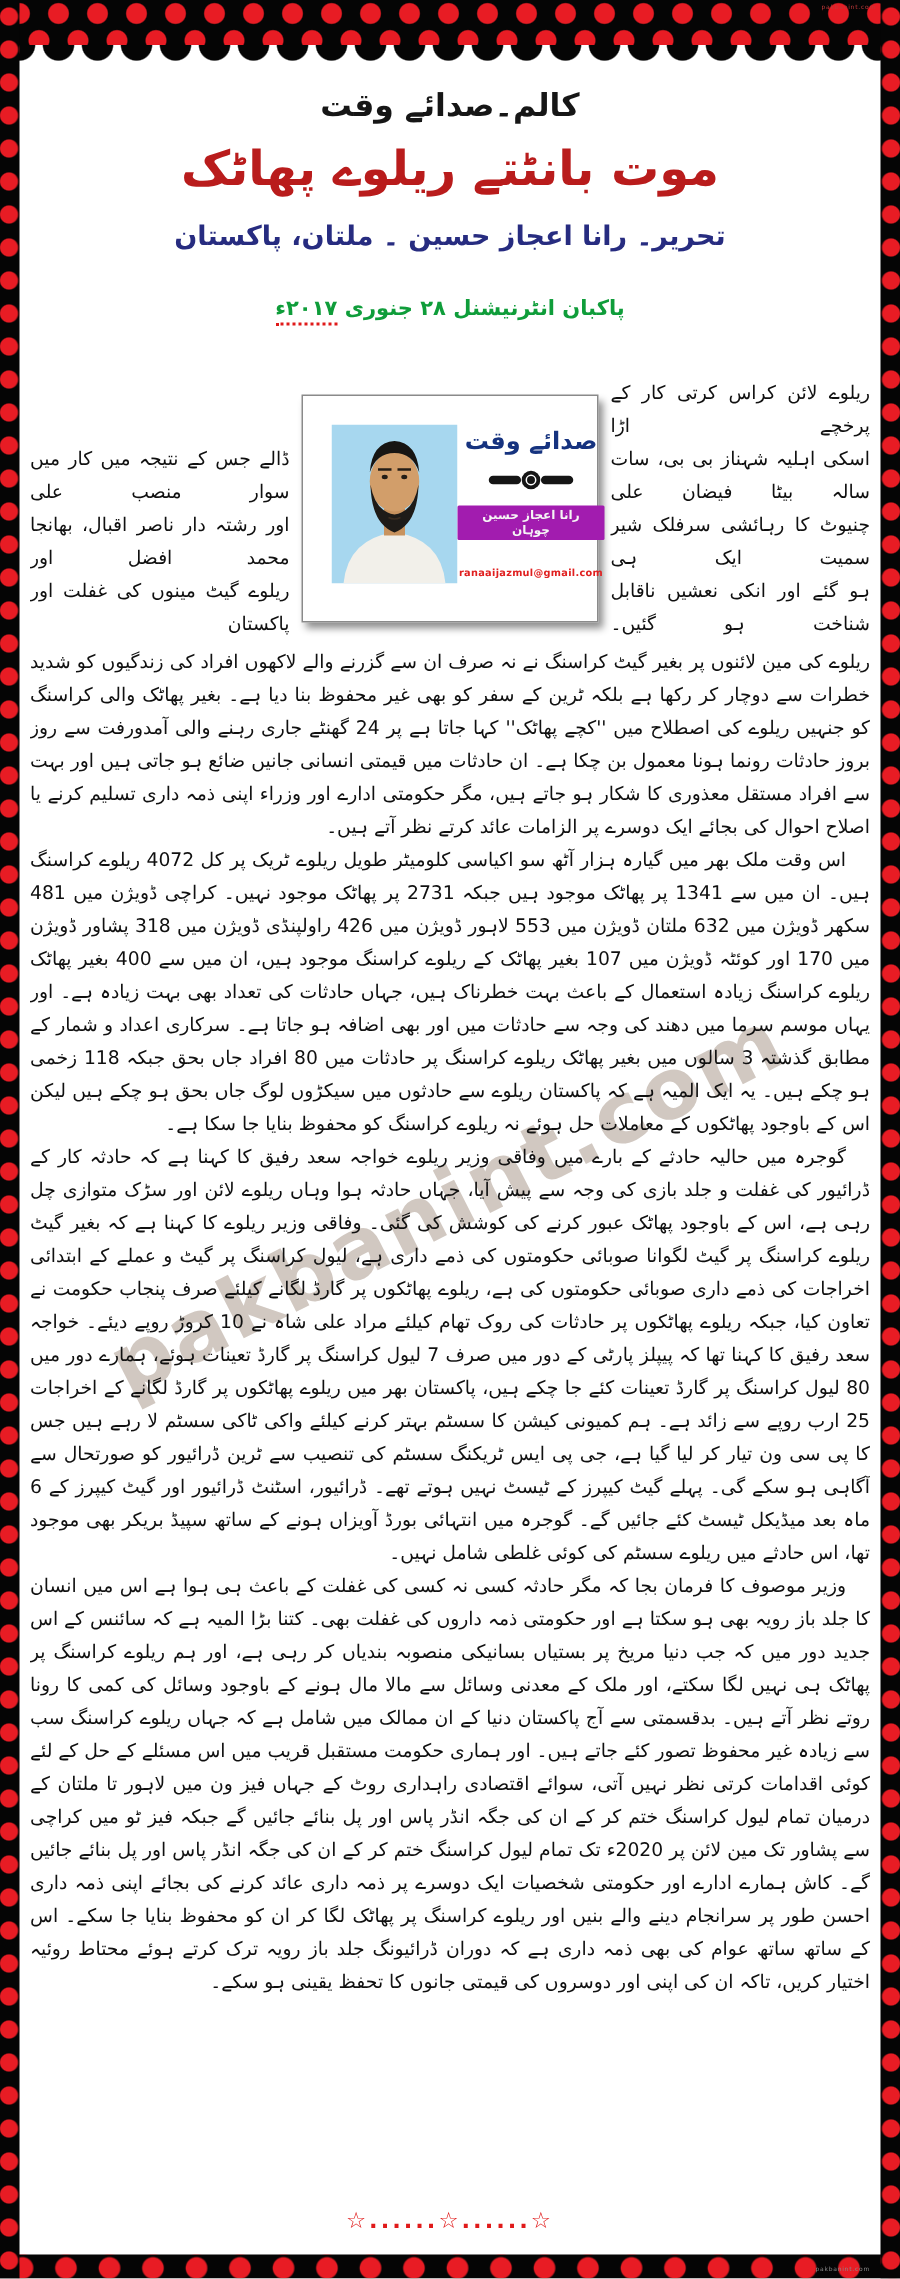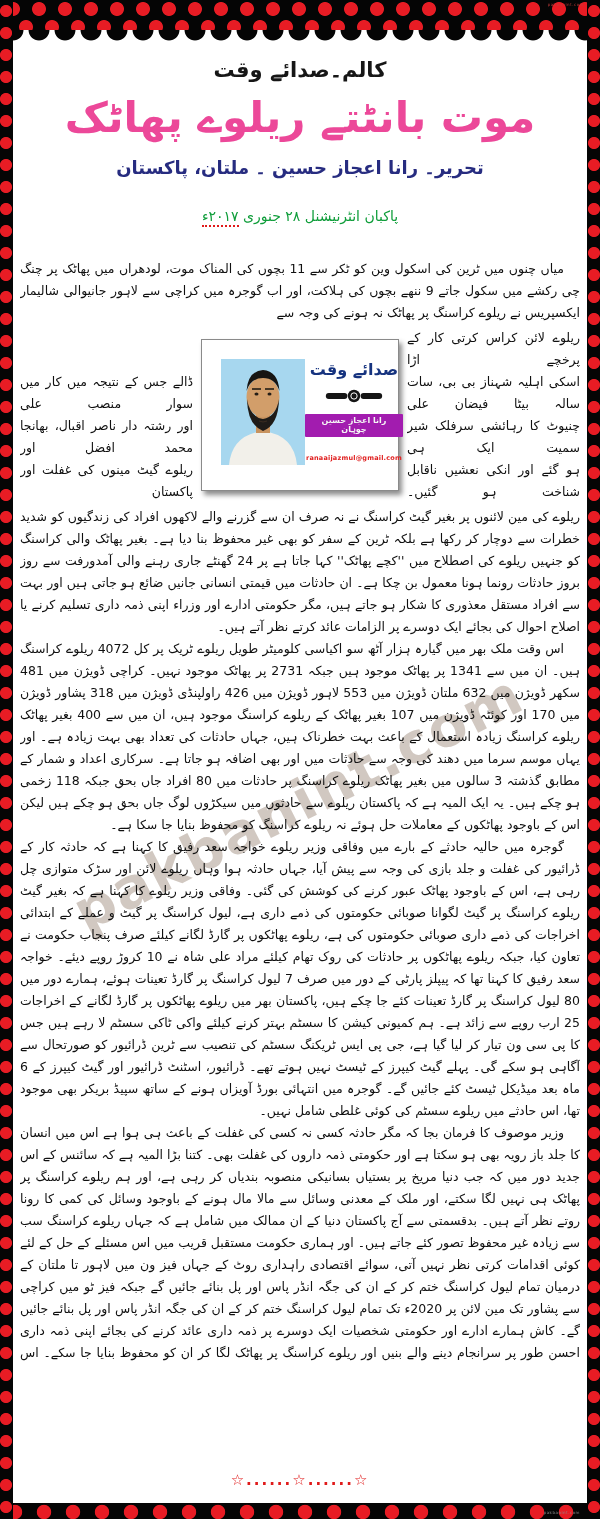--- a/index.html
+++ b/index.html
@@ -47,23 +47,23 @@
     color:rgba(171,155,142,0.55);text-align:center;pointer-events:none;
     font-family:"DejaVu Sans",sans-serif;
   }
 
   
   .content{
     position:absolute;top:42px;left:14px;right:14px;bottom:16px;
     padding:0 6px;z-index:1;direction:rtl;
   }
   .kicker{margin-top:16px;text-align:center;font-size:21px;font-weight:700;color:#161616;}
-  .main-title{margin-top:12px;text-align:center;font-size:42px;font-weight:700;color:#ec4899;line-height:1.15;}
+  .main-title{margin-top:12px;text-align:center;font-size:32px;font-weight:700;color:#b91c1c;line-height:1.15;}
   .byline{margin-top:15px;text-align:center;font-size:18px;font-weight:700;color:#272c80;}
-  .dateline{margin-top:30px;text-align:center;font-size:14px;font-weight:400;color:#0f9d3a;}
+  .dateline{margin-top:30px;text-align:center;font-size:14px;font-weight:700;color:#0f9d3a;}
   .dateline .year{border-bottom:2px dotted #e01a1a;padding-bottom:1px;}
 
   .article-body{
     margin:34px 0 0;position:relative;z-index:1;
     font-size:12.5px;line-height:22px;color:#101010;
     text-align:justify;max-height:1108px;overflow:hidden;
   }
   .para{margin:0;text-indent:16px;}
   .para.no-indent{text-indent:0;}
 
@@ -107,21 +107,20 @@
 
   <div class="watermark">pakbanint.com</div>
 
   <div class="content">
     <div class="kicker">کالم۔صدائے وقت</div>
     <div class="main-title">موت بانٹتے ریلوے پھاٹک</div>
     <div class="byline">تحریر۔ رانا اعجاز حسین ۔ ملتان، پاکستان</div>
     <div class="dateline"><span>پاکبان انٹرنیشنل ۲۸ جنوری </span><span class="year">۲۰۱۷ء</span></div>
 
     <div class="article-body">
-      <p class="para">میاں چنوں میں ٹرین کی اسکول وین کو ٹکر سے 11 بچوں کی المناک موت، لودھراں میں پھاٹک پر چنگ چی رکشے میں سکول جاتے 9 ننھے بچوں کی ہلاکت، اور اب گوجرہ میں کراچی سے لاہور جانیوالی شالیمار ایکسپریس نے ریلوے کراسنگ پر پھاٹک نہ ہونے کی وجہ سے</p>
 
       <div class="photo-row">
         <div class="photo-col">
           <div class="wrap-line">ریلوے لائن کراس کرتی کار کے پرخچے اڑا</div>
           <div class="wrap-line">اسکی اہلیہ شہناز بی بی، سات سالہ بیٹا فیضان علی</div>
           <div class="wrap-line">چنیوٹ کا رہائشی سرفلک شیر سمیت ایک ہی</div>
           <div class="wrap-line">ہو گئے اور انکی نعشیں ناقابل شناخت ہو گئیں۔</div>
         </div>
 
         <div class="photo-frame">

